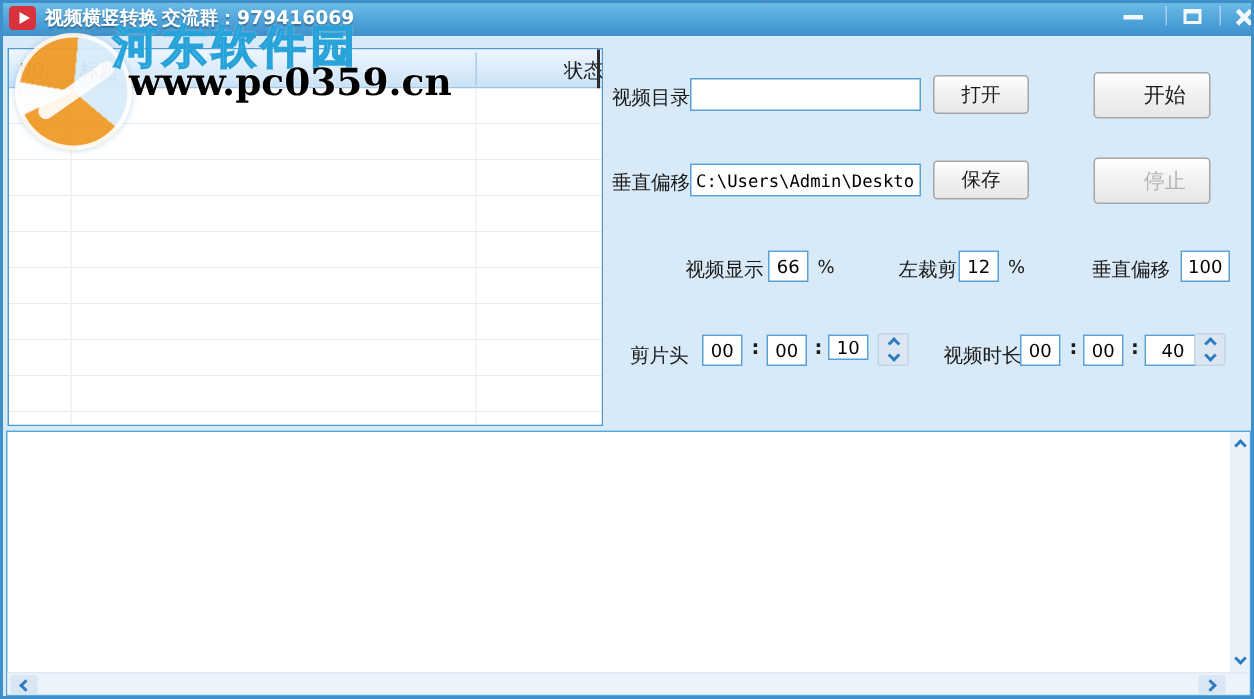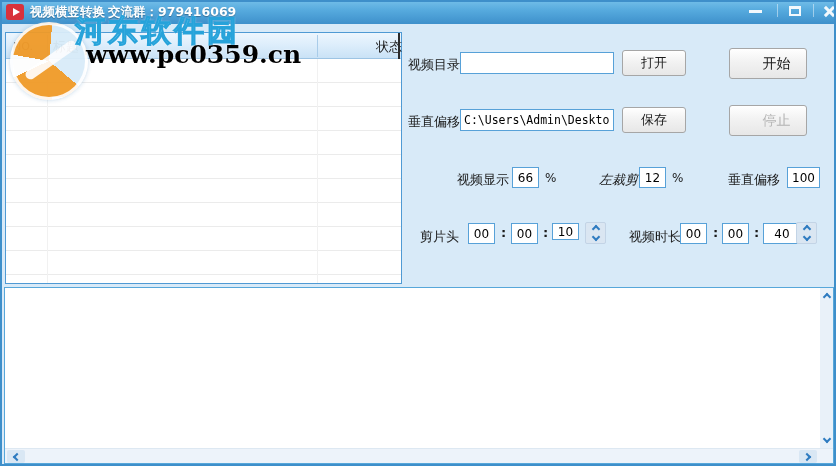--- a/index.html
+++ b/index.html
@@ -134,21 +134,21 @@
 
   <div class="lbl" style="left:406px; top:111px;">垂直偏移</div>
   <input class="inp inp-mono" style="left: 458px; top: 107px; width: 154px; height: 22px;" value="C:\Users\Admin\Desktop\as">
   <div class="btn" style="left:620px; top:105px; width:64px; height:26px;">保存</div>
   <div class="btn btn-lg btn-disabled" style="left:727px; top:103px; width:78px; height:31px;">停止</div>
 
   <div class="lbl" style="left:455px; top:169px;">视频显示</div>
   <input class="inp inp-ctr" style="left: 510px; top: 165px; width: 27px; height: 21px;" value="66">
   <div class="unit" style="left:543px; top:169px;">%</div>
 
-  <div class="lbl" style="left:597px; top:169px;font-style:italic;">左裁剪</div>
+  <div class="lbl" style="left:597px; top:169px;">左裁剪</div>
   <input class="inp inp-ctr" style="left: 637px; top: 165px; width: 27px; height: 21px;" value="12">
   <div class="unit" style="left:670px; top:169px;">%</div>
 
   <div class="lbl" style="left:726px; top:169px;">垂直偏移</div>
   <input class="inp inp-ctr" style="left: 785px; top: 165px; width: 33px; height: 21px;" value="100">
 
   <div class="lbl" style="left:418px; top:226px;">剪片头</div>
   <input class="inp inp-ctr" style="left: 466px; top: 221px; width: 27px; height: 21px;" value="00">
   <div class="colon" style="left:499px; top:223px;">:</div>
   <input class="inp inp-ctr" style="left: 509px; top: 221px; width: 27px; height: 21px;" value="00">

